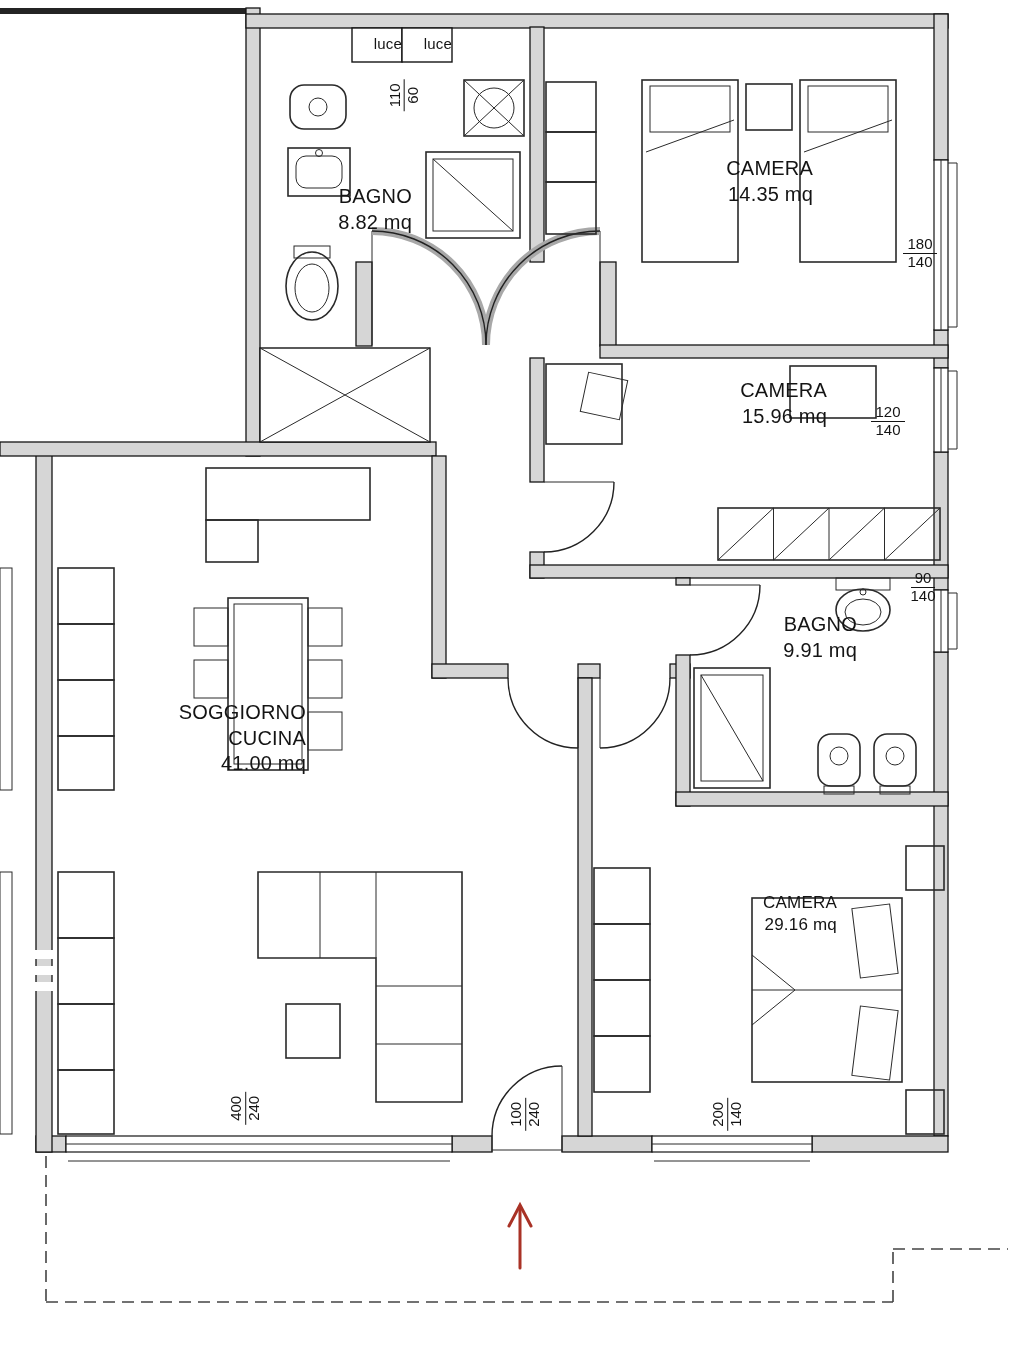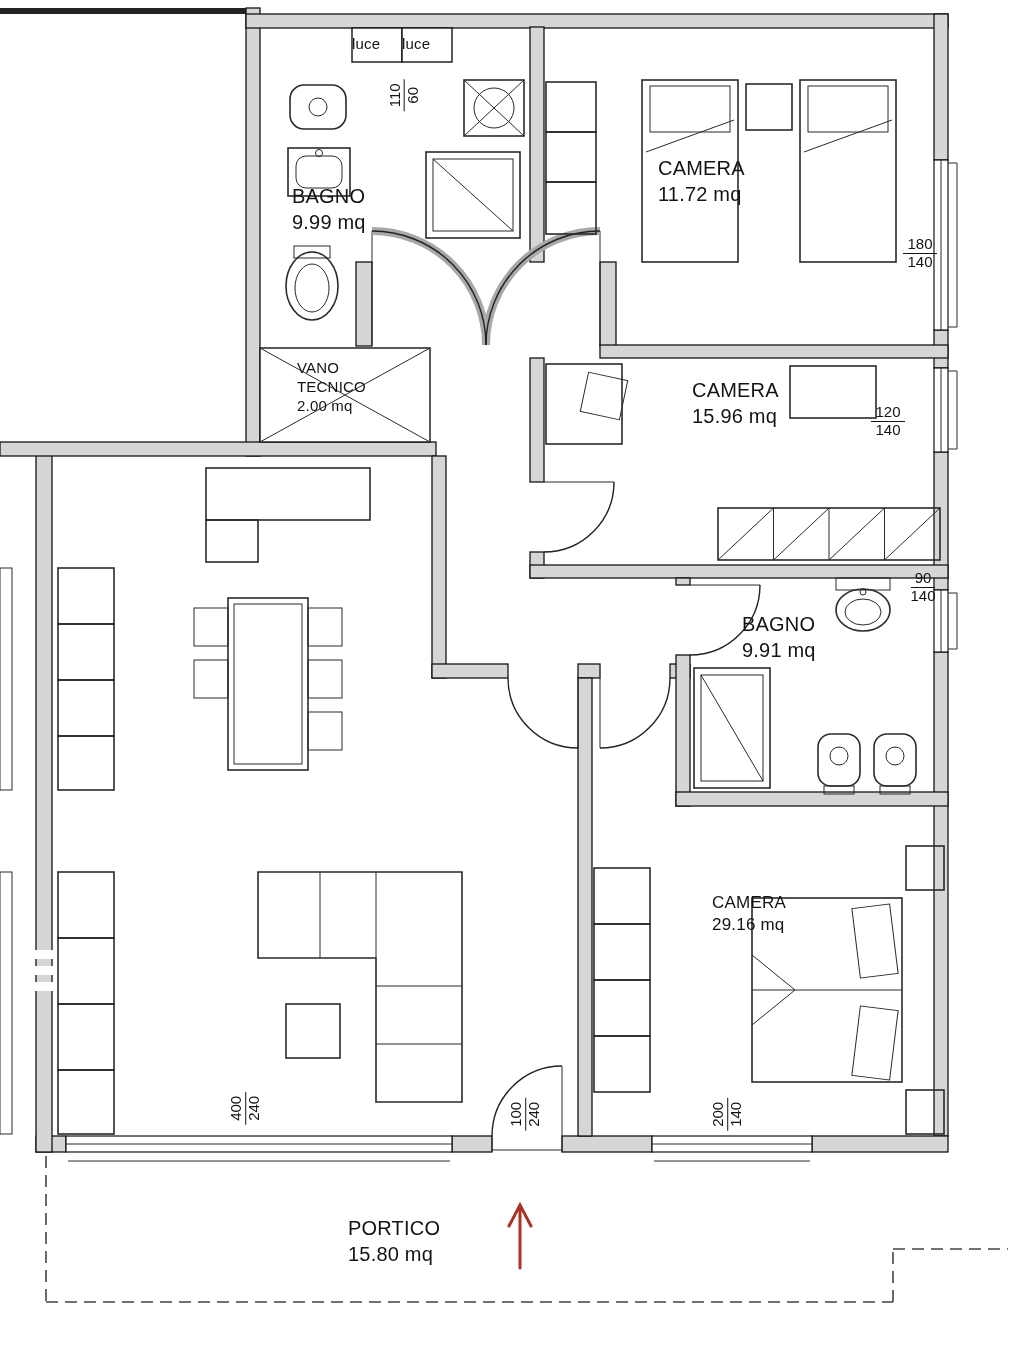--- a/index.html
+++ b/index.html
@@ -14,21 +14,21 @@
   .whitebox{fill:#ffffff;stroke:#141414;stroke-width:1.4}
   .f{fill:none;stroke:#2a2a2a;stroke-width:1.6}
   .thin{fill:none;stroke:#2a2a2a;stroke-width:1}
   .arcgray{fill:none;stroke:#a8a8a8;stroke-width:8}
   .arc{fill:none;stroke:#222222;stroke-width:1.4}
   .dash{fill:none;stroke:#444444;stroke-width:1.6;stroke-dasharray:12 7}
   .break{fill:none;stroke:#ffffff;stroke-width:18;stroke-dasharray:9 7}
   .arrow{fill:none;stroke-width:3;stroke-linecap:round}
 
   
-  .lbl{position:absolute;text-align:left;line-height:1.28;color:#141414;letter-spacing:.2px}
+  .lbl{position:absolute;text-align:right;line-height:1.28;color:#141414;letter-spacing:.2px}
   .lbl.big{font-size:20px}
   .lbl.mid{font-size:17px}
   .lbl.small{font-size:15px}
 
   
   .dimwrap{position:absolute;display:flex;align-items:center;justify-content:center}
   .dim{display:flex;flex-direction:column;align-items:center;font-size:15px;line-height:1.12;color:#141414}
   .dim .t{border-bottom:1.4px solid #141414;padding:0 4px}
   .dim .b{padding:0 4px}
   .dim.rot{transform:rotate(-90deg)}
@@ -294,54 +294,50 @@
 
 <div class="lbl small" style="left:352px;top:34px;width:50px">
   <div>luce</div>
 </div>
 <div class="lbl small" style="left:402px;top:34px;width:50px">
   <div>luce</div>
 </div>
 
 <div class="lbl big" style="left:292px;top:184px;width:120px">
   <div>BAGNO</div>
-  <div>9.99 mq</div>
+  <div>8.82 mq</div>
 </div>
 
 <div class="lbl big" style="left:658px;top:156px;width:155px">
   <div>CAMERA</div>
-  <div>11.72 mq</div>
-</div>
-
-<div class="lbl small" style="left:297px;top:358px;width:115px">
-  <div>VANO</div>
-  <div>TECNICO</div>
-  <div>2.00 mq</div>
-</div>
+  <div>14.35 mq</div>
+</div>
+
 
 <div class="lbl big" style="left:692px;top:378px;width:135px">
   <div>CAMERA</div>
   <div>15.96 mq</div>
 </div>
 
 <div class="lbl big" style="left:742px;top:612px;width:115px">
   <div>BAGNO</div>
   <div>9.91 mq</div>
 </div>
 
+<div class="lbl big" style="left:138px;top:700px;width:168px">
+  <div>SOGGIORNO</div>
+  <div>CUCINA</div>
+  <div>41.00 mq</div>
+</div>
 
 <div class="lbl mid" style="left:712px;top:892px;width:125px">
   <div>CAMERA</div>
   <div>29.16 mq</div>
 </div>
 
-<div class="lbl big" style="left:348px;top:1216px;width:155px">
-  <div>PORTICO</div>
-  <div>15.80 mq</div>
-</div>
 
 <div class="dimwrap" style="left:374px;top:66px;width:60px;height:58px">
   <div class="dim rot">
     <div class="t">110</div>
     <div class="b">60</div>
   </div>
 </div>
 
 <div class="dimwrap" style="left:894px;top:230px;width:52px;height:46px">
   <div class="dim">

